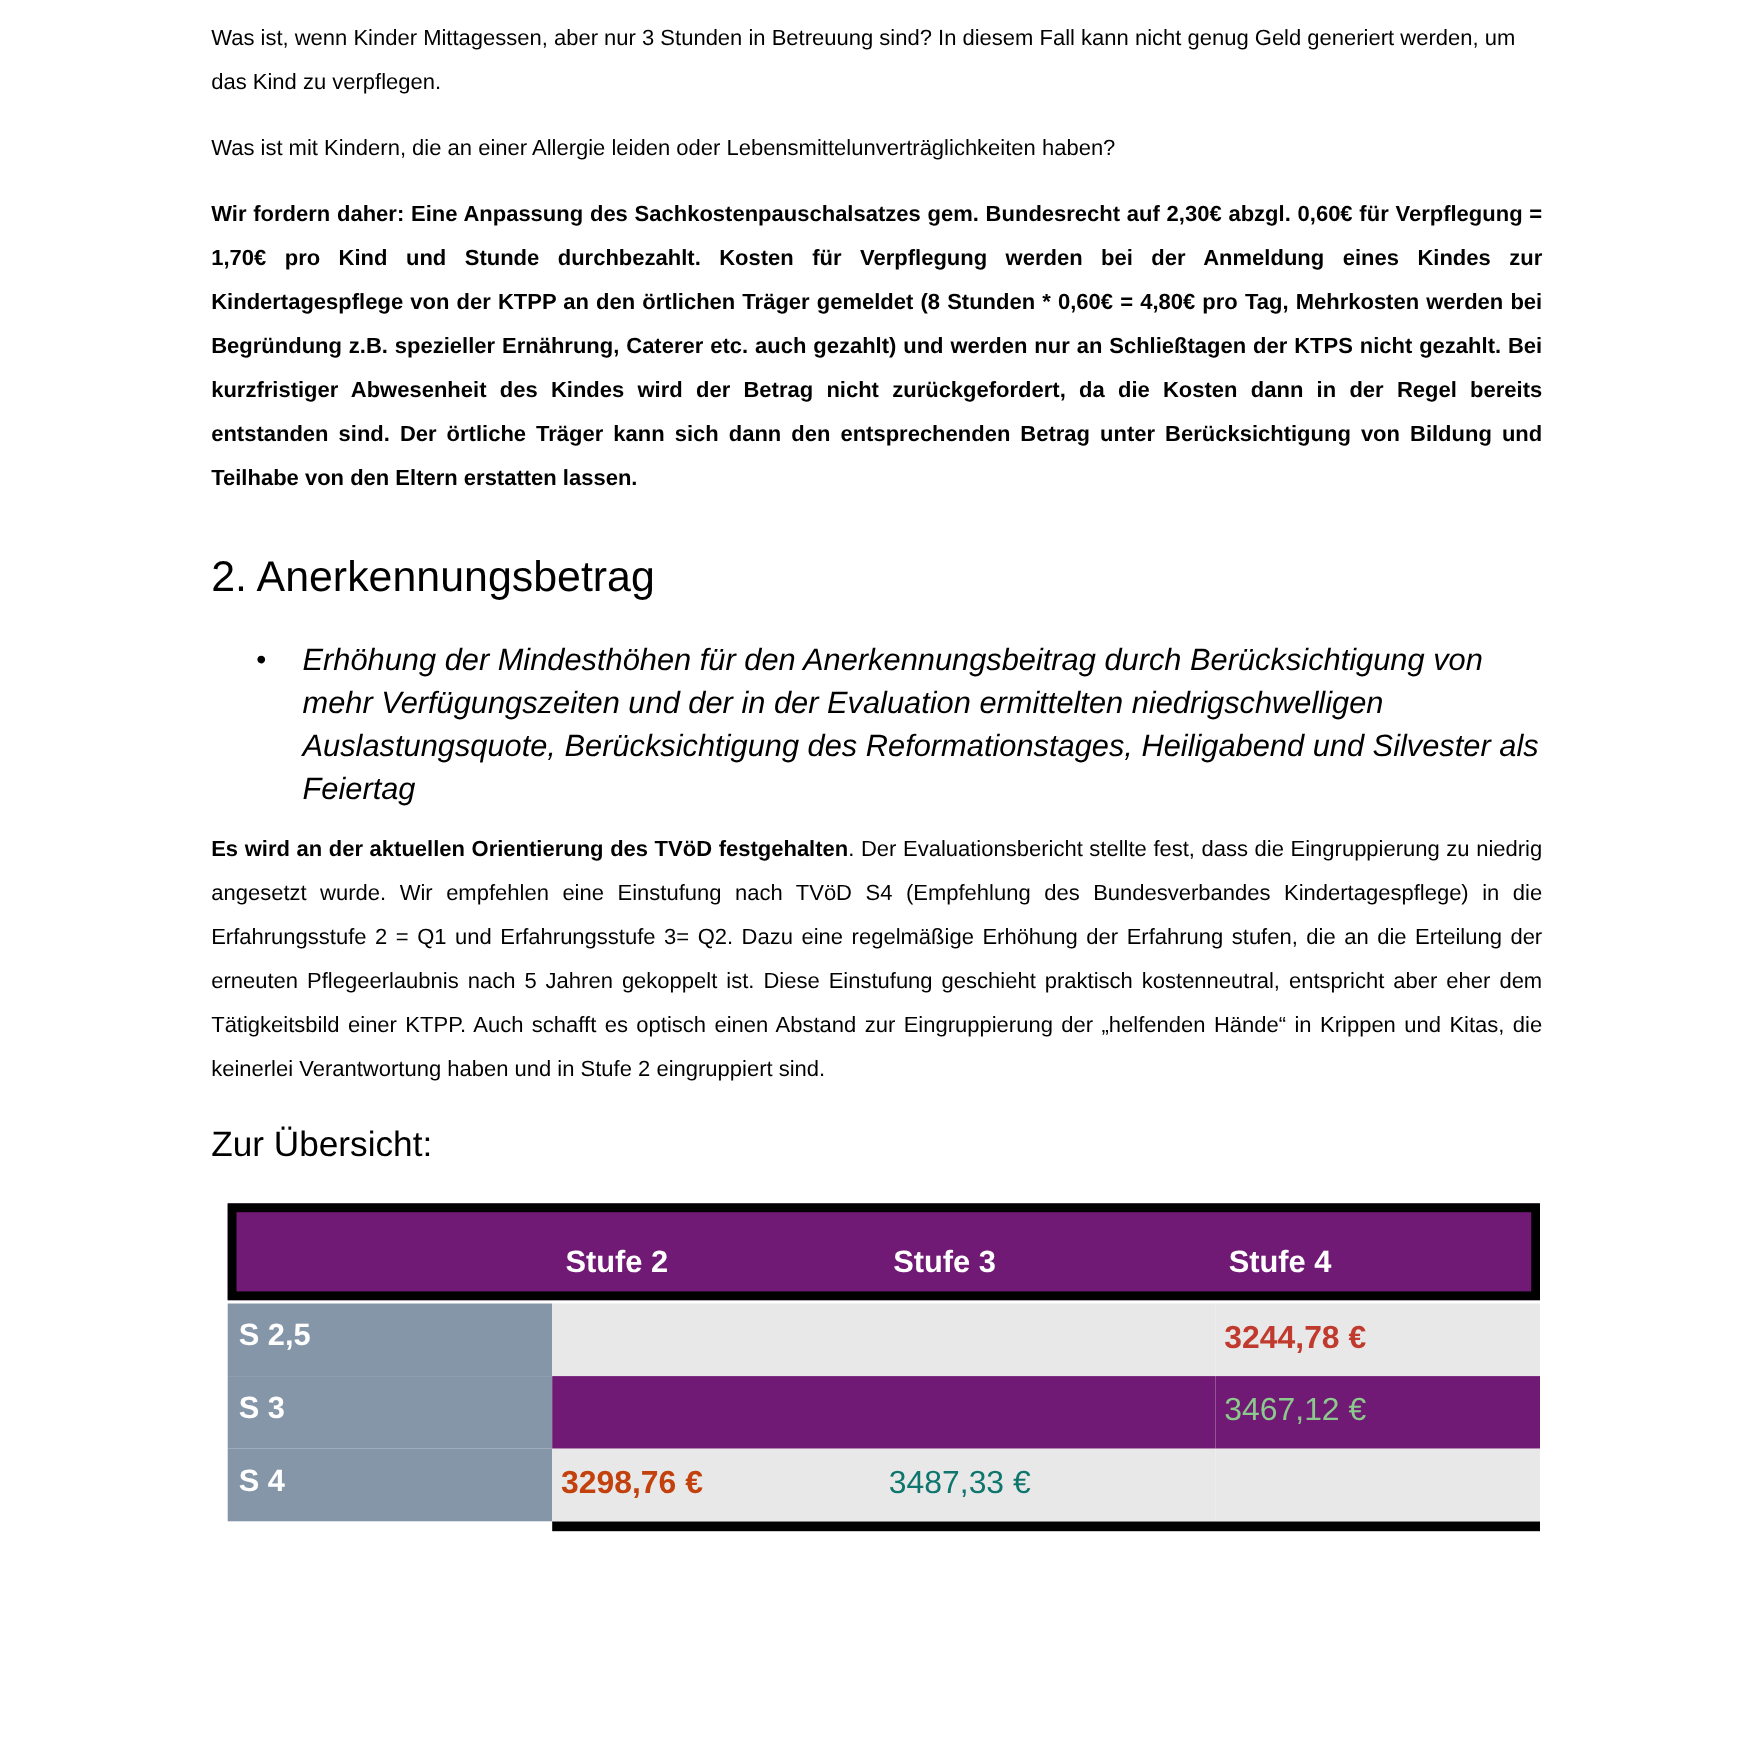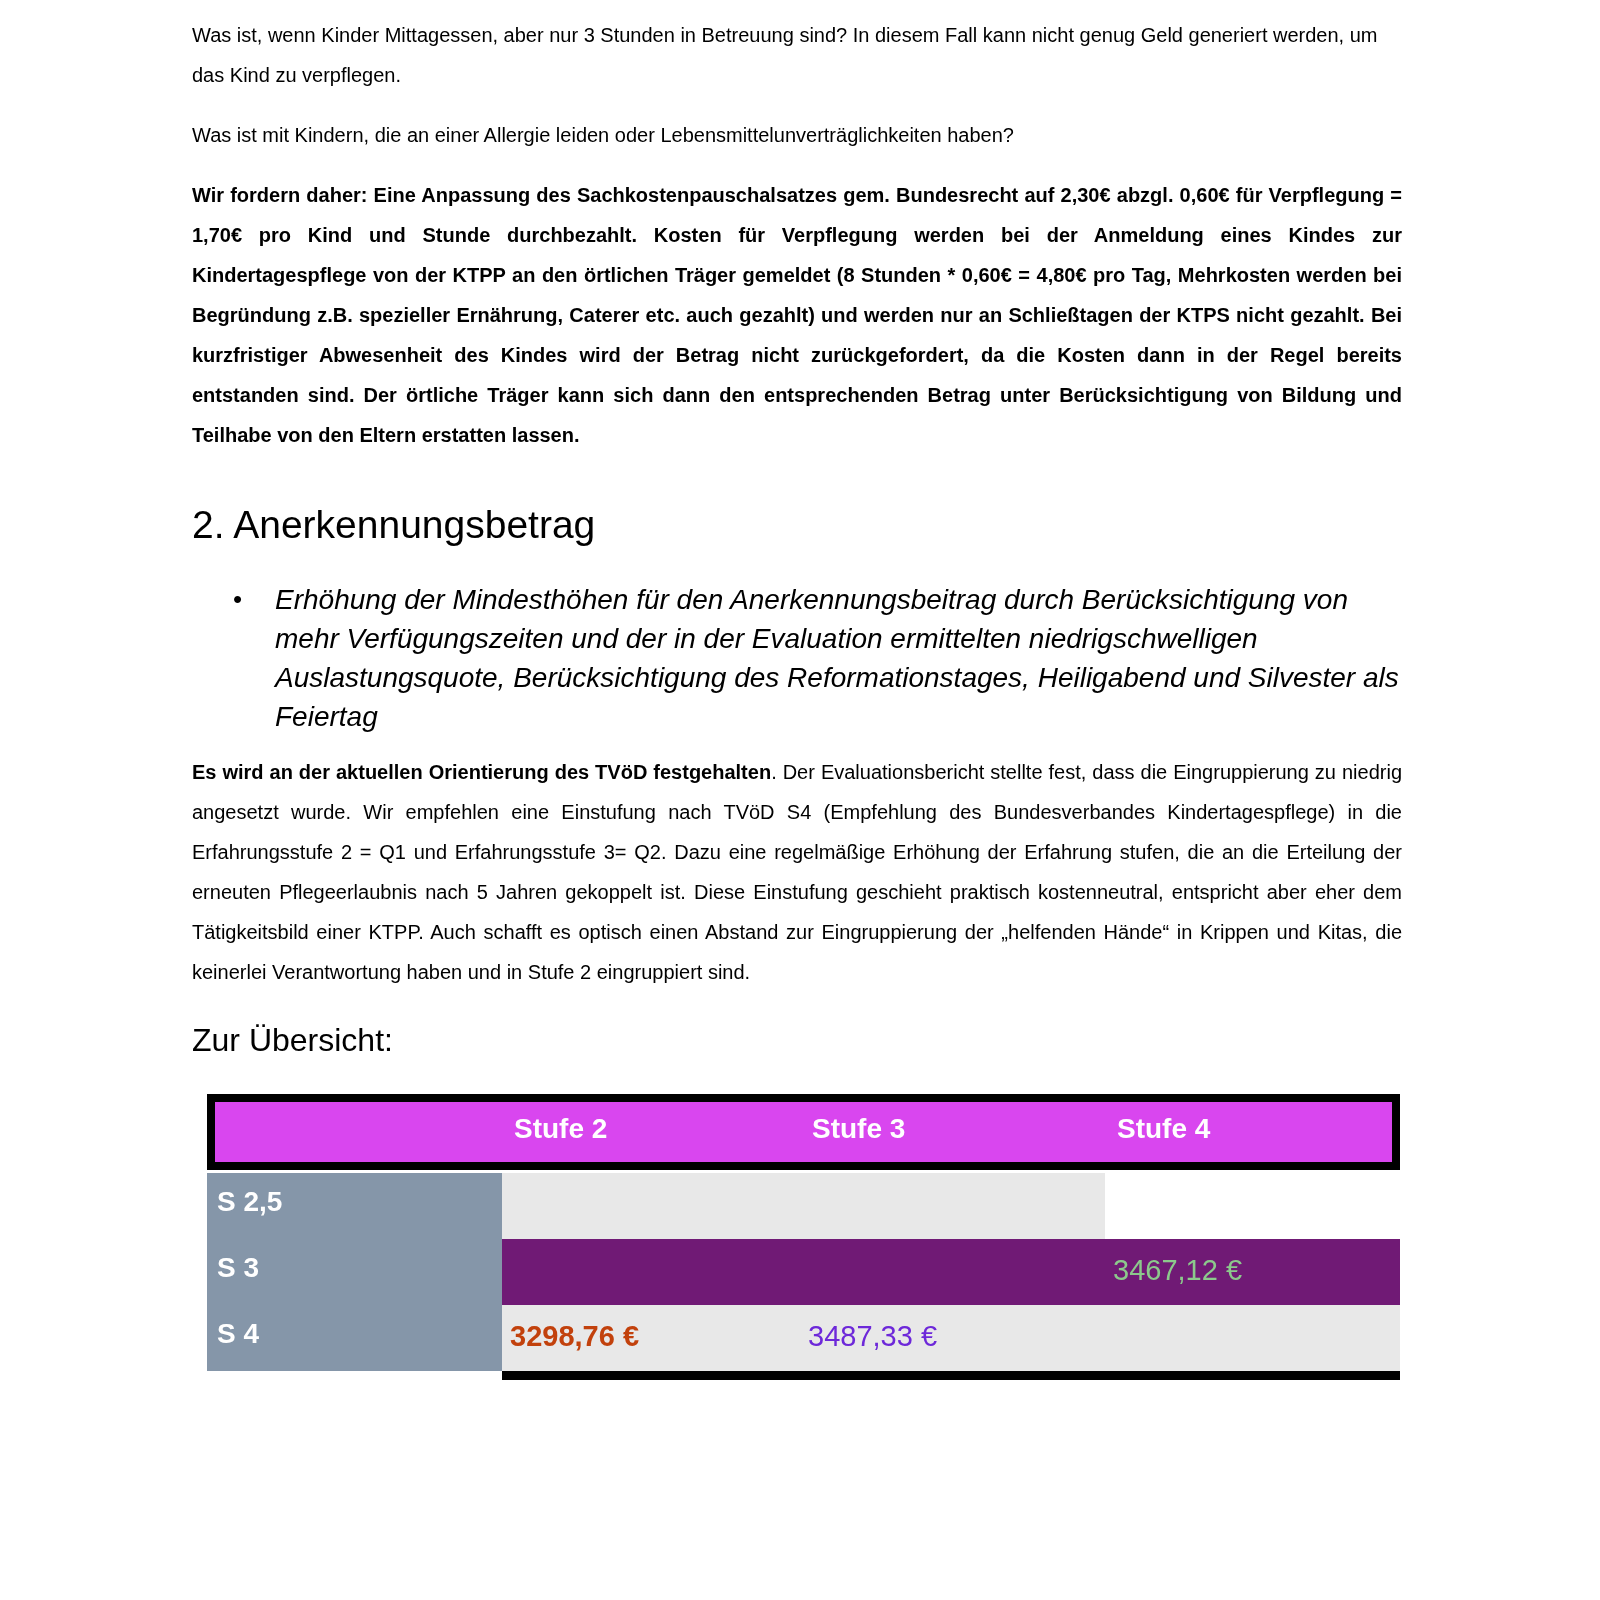--- a/index.html
+++ b/index.html
@@ -62,23 +62,23 @@
 
   
   .overview-table {
     margin-left: 15px;
     width: 1193px;
   }
   .thead {
     display: grid;
     grid-template-columns: 287px 298px 305px auto;
     border: 8px solid #000000;
-    background: #d946ef;
-    height: 76px;
-    padding-top: 10px;
+    background: #701a75;
+    height: 88px;
+    padding-top: 28px;
   }
   .th {
     color: #ffffff;
     font-weight: bold;
     font-size: 28px;
     line-height: 34px;
     padding-left: 12px;
     white-space: nowrap;
   }
   .tbody { margin-top: 3px; }
@@ -139,32 +139,33 @@
       <div class="th">Stufe 3</div>
       <div class="th">Stufe 4</div>
     </div>
 
     <div class="tbody">
 
       <div class="trow row-gray">
         <div class="row-label">S 2,5</div>
         <div class="cell"></div>
         <div class="cell"></div>
+        <div class="cell" style="color: rgb(192, 58, 46); font-weight: bold;">3244,78 €</div>
       </div>
 
       <div class="trow row-white">
         <div class="row-label">S 3</div>
         <div class="cell"></div>
         <div class="cell"></div>
         <div class="cell" style="color: rgb(140, 201, 140);">3467,12 €</div>
       </div>
 
       <div class="trow row-gray">
         <div class="row-label">S 4</div>
         <div class="cell" style="color: #c2410c; font-weight: bold;">3298,76 €</div>
-        <div class="cell" style="color: #6d28d9;">3487,33 €</div>
+        <div class="cell" style="color: #0f766e;">3487,33 €</div>
         <div class="cell"></div>
       </div>
 
       <div class="bottom-bar"></div>
     </div>
   </div>
 </div>
 
 </body></html>

